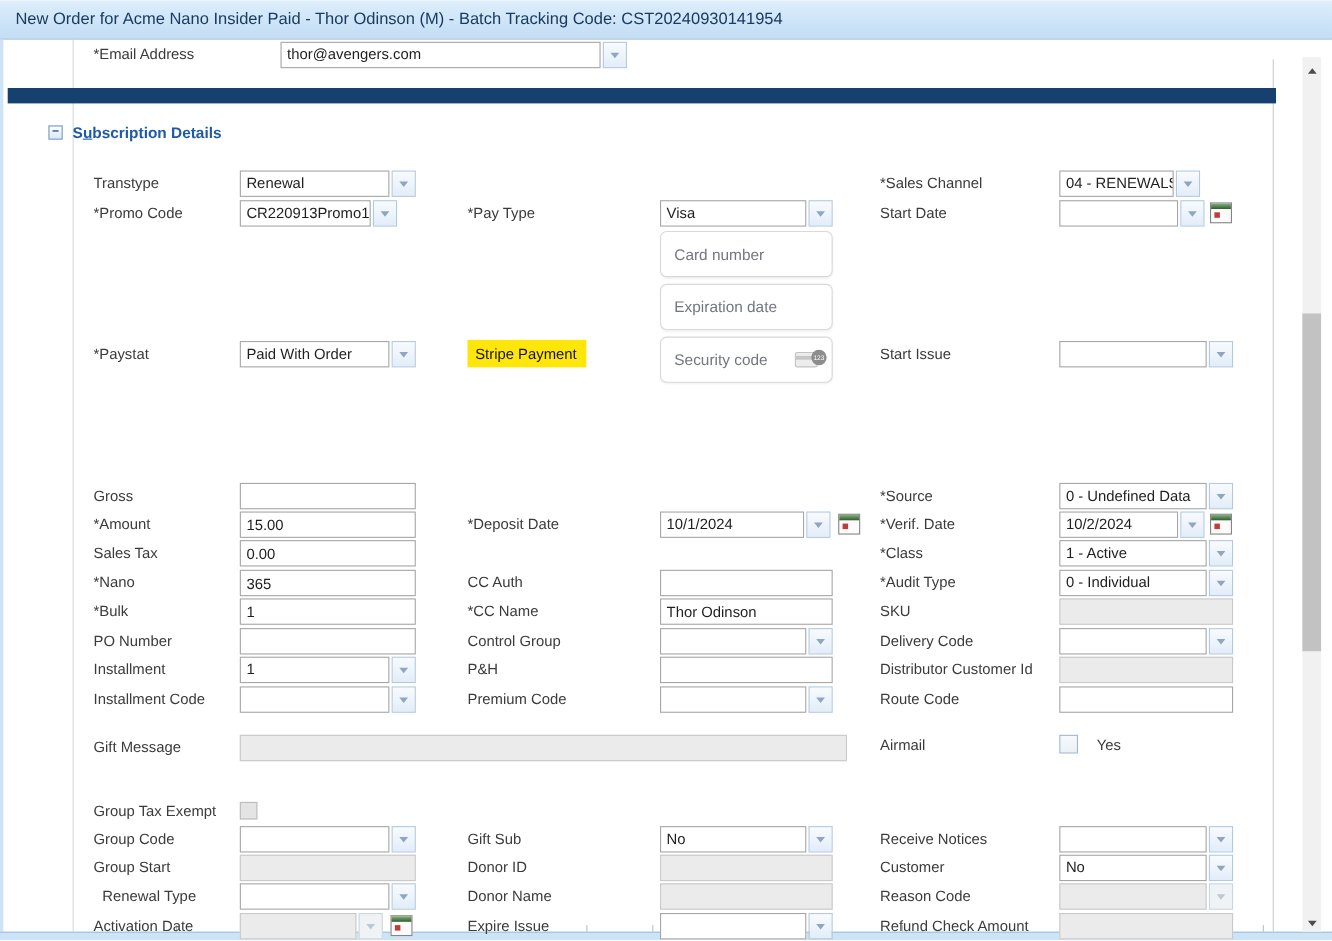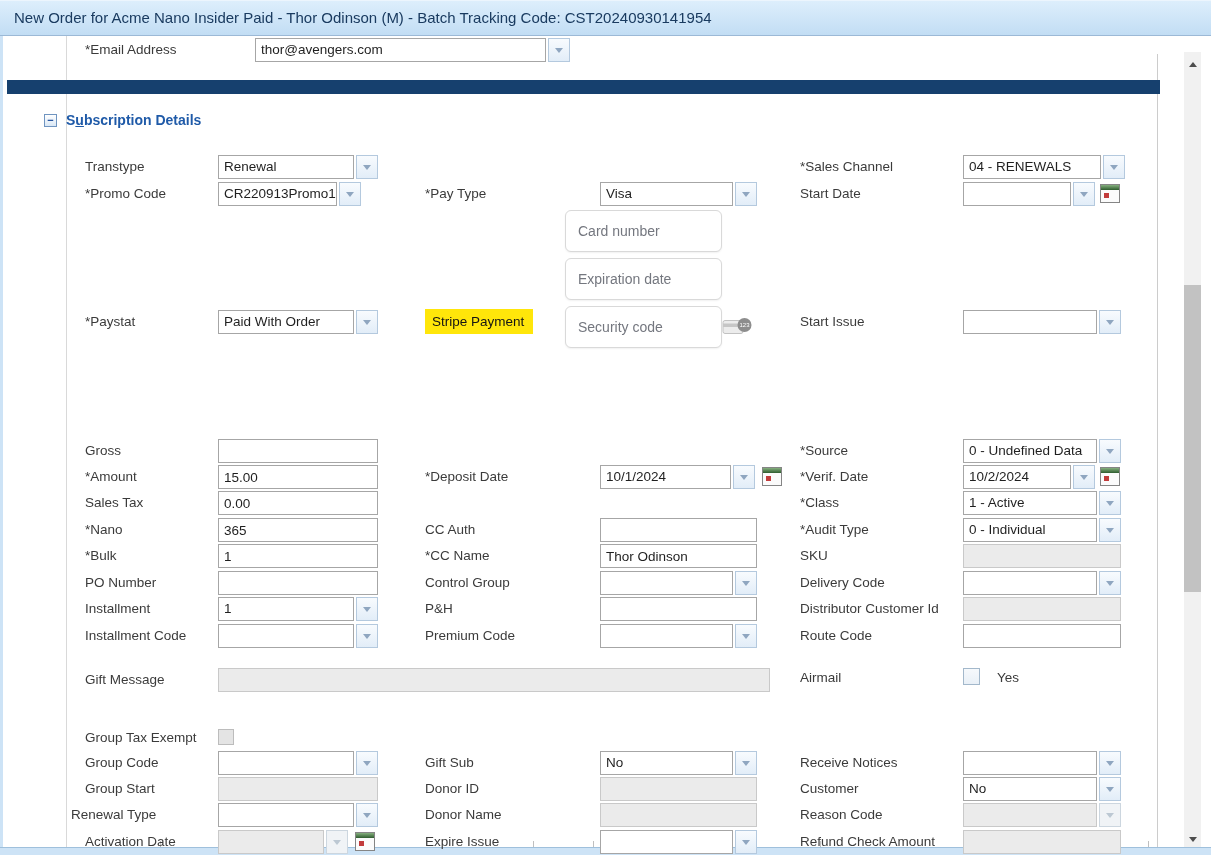--- a/index.html
+++ b/index.html
@@ -60,21 +60,21 @@
        border:1px solid #858585;cursor:pointer;}
   .cal::before{content:"";position:absolute;left:0;top:0;right:0;height:5px;
                background:linear-gradient(#86b07f,#2e5c2e);}
   .cal::after{content:"";position:absolute;left:3px;top:8px;width:5px;height:5px;background:#c23b3b;}
 
   .chk{position:absolute;width:17px;height:17px;box-sizing:border-box;border:1px solid #a3b8cb;
        background:linear-gradient(#f6f9fc,#e9f0f7);cursor:pointer;}
   .chk.dis{width:16px;height:16px;border-color:#bcbcbc;background:#e4e4e4;cursor:default;}
 
   
-  .stripe{position:absolute;left:565px;width:157px;height:42px;box-sizing:border-box;
+  .stripe{position:absolute;left:600px;width:157px;height:42px;box-sizing:border-box;
           border:1px solid #d9d9d9;border-radius:6px;background:#fff;
           box-shadow:0 1px 2px rgba(0,0,0,0.06);font-family:inherit;font-size:14px;
           color:#1d4ed8;padding:0 12px;outline:none;}
   .stripe::placeholder{color:#74777f;}
   .stripe.sec{padding-right:42px;}
   .cvc-icon{position:absolute;left:722px;top:317px;}
   .disclaimer{position:absolute;left:600px;top:356px;width:172px;font-size:11.5px;
               line-height:17px;color:#8b9096;}
   .hl-badge{position:absolute;left:425px;top:309px;height:25px;line-height:25px;
             padding:0 9px 0 7px;background:#ffe60a;font-size:13.5px;color:#141414;}
@@ -122,21 +122,21 @@
   </div>
 
   <span class="lbl" style="left:85px;top:155px">Transtype</span>
   <div class="combo" style="left:218px;top:155px;width:160px">
     <span class="cval">Renewal</span>
     <span class="cbtn">
         <span class="arr"></span>
       </span>
   </div>
   <span class="lbl" style="left:800px;top:155px">*Sales Channel</span>
-  <div class="combo" style="left:963px;top:155px;width:162px">
+  <div class="combo" style="left:963px;top:155px;width:128px">
     <span class="cval">04 - RENEWALS</span>
     <span class="cbtn">
         <span class="arr"></span>
       </span>
   </div>
 
   <span class="lbl" style="left:85px;top:182px">*Promo Code</span>
   <div class="combo" style="left:218px;top:182px;width:143px">
     <span class="cval">CR220913Promo1(</span>
     <span class="cbtn">
@@ -340,21 +340,21 @@
   <span class="lbl" style="left:425px;top:777px">Donor ID</span>
   <input class="txt dis" style="left: 600px; top: 777px; width: 157px;" disabled="" value="">
   <span class="lbl" style="left:800px;top:777px">Customer</span>
   <div class="combo" style="left:963px;top:777px;width:158px">
     <span class="cval">No</span>
     <span class="cbtn">
         <span class="arr"></span>
       </span>
   </div>
 
-  <span class="lbl" style="left:71px;top:803px">Renewal Type</span>
+  <span class="lbl" style="left:93px;top:803px">Renewal Type</span>
   <div class="combo" style="left:218px;top:803px;width:160px">
     <span class="cval"></span>
     <span class="cbtn">
         <span class="arr"></span>
       </span>
   </div>
   <span class="lbl" style="left:425px;top:803px">Donor Name</span>
   <input class="txt dis" style="left: 600px; top: 803px; width: 157px;" disabled="" value="">
   <span class="lbl" style="left:800px;top:803px">Reason Code</span>
   <div class="combo dis" style="left:963px;top:803px;width:158px">

